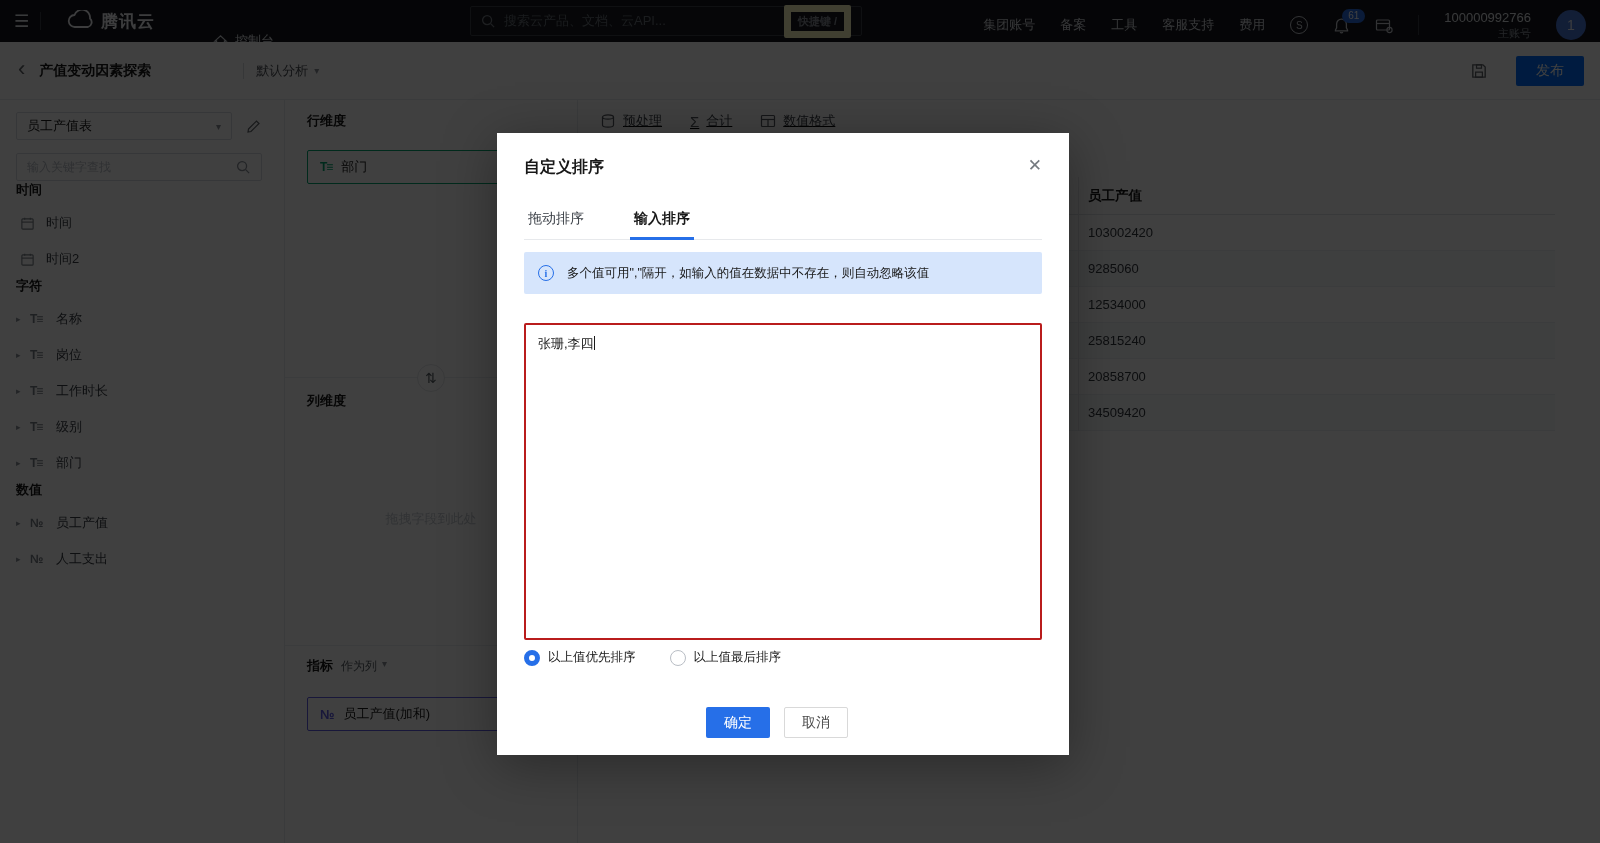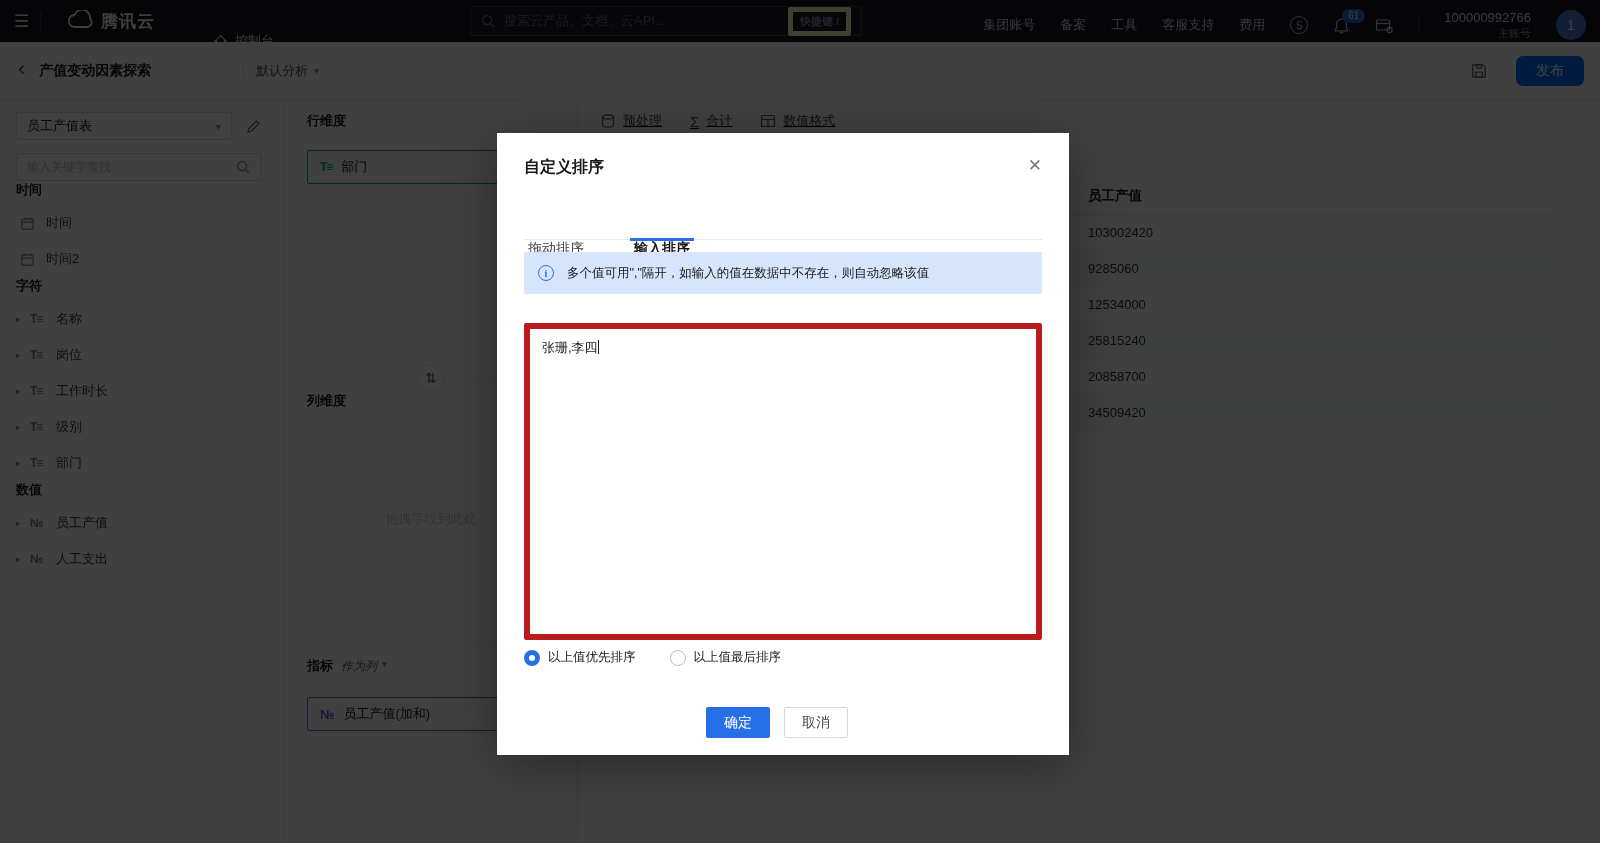--- a/index.html
+++ b/index.html
@@ -11,21 +11,21 @@
     display:flex; align-items:center; padding:0 14px; color:#dfe2e6; font-size:13px; }
   .hamburger { font-size:17px; color:#e3e5e9; width:24px; cursor:pointer; }
   .nav-vsep { width:1px; height:18px; background:#3a3d44; margin:0 14px 0 2px; }
   .brand { display:flex; align-items:flex-start; gap:8px; margin-left:12px; cursor:pointer; }
   .brand svg { display:block; }
   .brand-name { font-size:17px; font-weight:600; color:#f2f4f7; letter-spacing:1px; }
   .console { display:flex; align-items:center; gap:7px; margin-left:58px; cursor:pointer;margin-top:40px; }
   .searchbox { position:absolute; left:470px; top:6px; width:392px; height:30px;
     border:1px solid #3c4049; border-radius:2px; background:#181a20; display:flex; align-items:center; padding:0 10px; }
   .search-ph { color:#696f78; font-size:13px; margin-left:8px; }
-  .shortcut { margin-left:auto; border:5px solid #fef9c3; color:#8a8f98; font-size:11px;
+  .shortcut { margin-left:auto; border:7px solid #fef9c3; color:#8a8f98; font-size:11px;
     padding:2px 7px; border-radius:2px;font-weight:bold; }
   .nav-right { position:absolute; right:14px; top:0; height:50px; display:flex; align-items:center; gap:25px; }
   .nav-item { color:#d4d7dc; cursor:pointer; white-space:nowrap; }
   .circle-s { width:18px; height:18px; border:1.5px solid #c9ccd2; border-radius:50%;
     display:flex; align-items:center; justify-content:center; font-size:10px; color:#c9ccd2; cursor:pointer; }
   .bell-wrap { position:relative; cursor:pointer; }
   .badge { position:absolute; top:-8px; left:9px; background:#2a6be2; color:#fff; font-size:10px;
     padding:2px 6px; border-radius:9px; line-height:1; }
   .acct-sep { width:1px; height:20px; background:#3a3d44; }
   .account { text-align:right; line-height:1.35; cursor:pointer; }
@@ -39,21 +39,21 @@
     border-bottom:1px solid #e8eaee; display:flex; align-items:center; padding:0 16px; }
   .back { font-size:22px; color:#5f6368; line-height:1; margin:0 14px 4px 2px; cursor:pointer; }
   .page-title { font-size:14px; font-weight:700; color:#1a1a1a; }
   .sub-vsep { width:1px; height:16px; background:#d8dbe0; margin-left:92px; }
   .analysis { display:flex; align-items:center; gap:6px; margin-left:12px; cursor:pointer; }
   .analysis-label { font-size:13px; color:#4b4f55; }
   .caret { font-size:10px; color:#8a9099; }
   .sub-spacer { flex:1; }
   .save-icon { margin-right:28px; cursor:pointer; display:flex; }
   .publish-btn { width:68px; height:30px; background:#006eff; color:#fff; font-size:14px;
-    border:none; border-radius:7px; cursor:pointer; }
+    border:none; border-radius:2px; cursor:pointer; }
 
   
   .sidebar { position:absolute; left:0; top:100px; width:285px; bottom:0; background:#fff;
     border-right:1px solid #e7eaf0; padding:12px 16px; }
   .dataset-row { display:flex; align-items:center; gap:14px; }
   .dataset-select { width:216px; height:28px; border:1px solid #d8dce3; border-radius:2px;
     display:flex; align-items:center; padding:0 10px; font-size:13px; color:#1a1a1a; cursor:pointer; }
   .dataset-select .caret { margin-left:auto; }
   .pencil { display:flex; cursor:pointer; }
   .field-search { margin-top:13px; width:246px; height:28px; border:1px solid #d8dce3; border-radius:2px;
@@ -82,21 +82,21 @@
   .swap-divider { position:absolute; left:0; right:0; top:277px; border-top:1px solid #ebedf2; }
   .swap-circle { position:absolute; left:50%; top:-14px; transform:translateX(-50%);
     width:28px; height:28px; border-radius:50%; border:1px solid #e3e6ea; background:#fff;
     display:flex; align-items:center; justify-content:center; color:#596066; font-size:14px; cursor:pointer; }
   .t-coldim { top:292px; }
   .drop-ph { position:absolute; left:0; right:0; top:410px; text-align:center; color:#c3c8cf; font-size:13px; }
   .m-div2 { position:absolute; left:0; right:0; top:545px; border-top:1px solid #ebedf2; }
   .metrics-row { position:absolute; left:22px; right:0; top:556px; height:20px;
     display:flex; align-items:center; gap:8px; }
   .metrics-title { font-size:13px; font-weight:700; color:#1a1a1a; }
-  .metrics-mode { display:flex; align-items:flex-start; gap:5px; font-size:12px; color:#596066; cursor:pointer;font-style:italic; }
+  .metrics-mode { display:flex; align-items:flex-start; gap:5px; font-size:12px; color:#596066; cursor:pointer; }
   .metrics-link { position:absolute; left:202px; font-size:12px; color:#0052d9; cursor:pointer; white-space:nowrap; }
   .chip-metric { top:597px; border:1px solid #615ce6; }
   .chip-metric .cicon { color:#615ce6; font-weight:700; font-size:13px; }
 
   
   .content { position:absolute; left:578px; top:100px; right:0; bottom:0; background:#fff; }
   .tools { position:absolute; left:22px; top:12px; display:flex; align-items:flex-start; gap:28px;text-decoration:underline; }
   .tool { display:flex; align-items:center; gap:7px; font-size:13px; color:#3a3f46; cursor:pointer; }
   .tool .sigma { font-size:15px; color:#55595f; }
   .datatable { position:absolute; left:462px; top:77px; width:515px; }
@@ -111,31 +111,31 @@
   .dim { position:absolute; inset:0; background:rgba(0,0,0,0.75); z-index:50; }
 
   
   .modal { position:absolute; left:497px; top:133px; width:572px; height:622px; background:#fff;
     z-index:60; box-shadow:0 10px 50px rgba(0,0,0,.35); }
   .modal-head { position:absolute; left:27px; right:27px; top:24px; display:flex; align-items:flex-start; }
   .modal-title { font-size:16px; font-weight:700; color:#181818; }
   .modal-close { margin-left:auto; font-size:17px; color:#757a80; cursor:pointer; line-height:1; }
   .tabs { position:absolute; left:27px; right:27px; top:77px; height:30px;
     border-bottom:1px solid #e7e9ec; display:flex; gap:42px; }
-  .tab { font-size:14px; color:#3a3f46; padding:0 4px; cursor:pointer; position:relative;margin-top:30px; }
+  .tab { font-size:14px; color:#3a3f46; padding:0 4px; cursor:pointer; position:relative; }
   .tab.active { font-weight:700; color:#181818; }
   .tab.active::after { content:""; position:absolute; left:0; right:0; bottom:-1px; height:3px; background:#266fe8; }
   .banner { position:absolute; left:27px; right:27px; top:119px; height:42px; background:#d6e5fc;
     border-radius:2px; display:flex; align-items:center; padding:0 14px; gap:13px; }
   .info-i { width:16px; height:16px; min-width:16px; border:1.5px solid #266fe8; border-radius:50%;
     color:#266fe8; font-size:10px; font-weight:700; display:flex; align-items:center; justify-content:center;
     font-family:"Liberation Serif",serif; }
   .banner-text { font-size:12.5px; color:#181818; }
   .sort-input { position:absolute; left:27px; right:27px; top:190px; height:317px;
-    border:6px solid #b91c1c; border-radius:2px; padding:10px 12px; font-size:13px; color:#1a1a1a; cursor:text; }
+    border:2px solid #b91c1c; border-radius:2px; padding:10px 12px; font-size:13px; color:#1a1a1a; cursor:text; }
   .caret-bar { display:inline-block; width:1px; height:14px; background:#1a1a1a; vertical-align:-2px; }
   .radios { position:absolute; left:27px; top:516px; display:flex; align-items:center; gap:34px; }
   .radio { display:flex; align-items:center; gap:8px; cursor:pointer; }
   .radio-dot { width:16px; height:16px; border-radius:50%; background:#fff; }
   .radio-dot.on { border:5px solid #266fe8; }
   .radio-dot.off { border:1px solid #b9bec5; }
   .radio-label { font-size:12.5px; color:#181818; }
   .modal-footer { position:absolute; left:0; right:12px; top:574px; display:flex; justify-content:center; gap:14px; }
   .btn { height:31px; min-width:64px; font-size:14px; border-radius:2px; cursor:pointer; padding:0 16px; }
   .btn-primary { background:#266fe8; color:#fff; border:none; }

